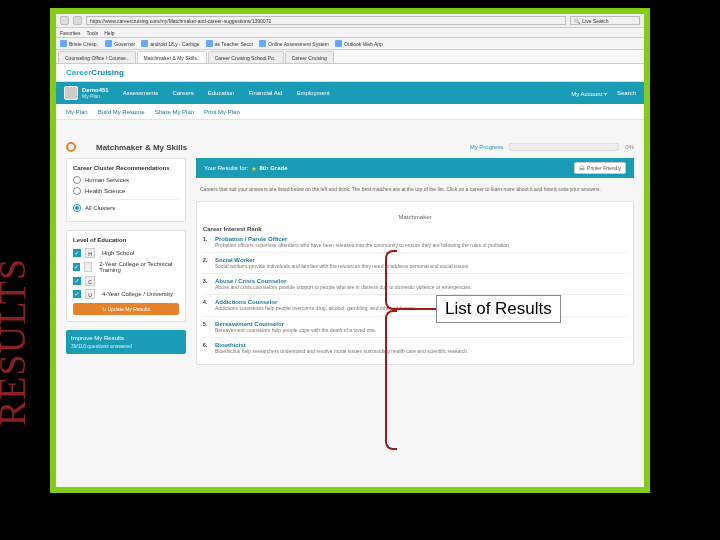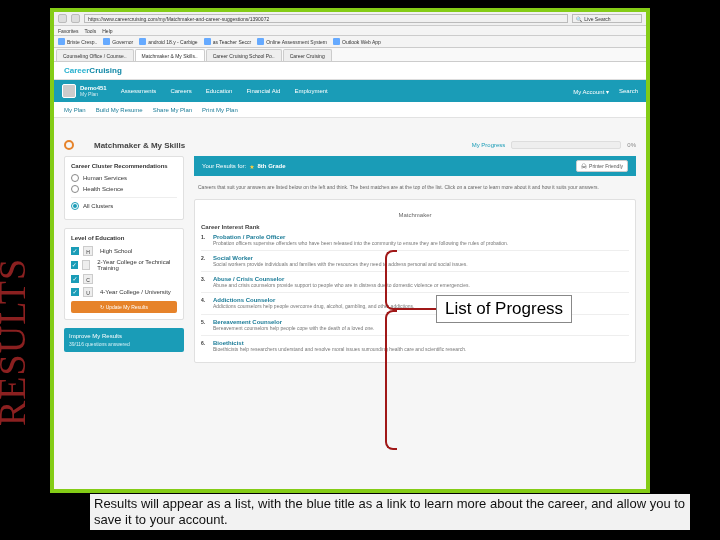--- a/index.html
+++ b/index.html
@@ -1,21 +1,21 @@
 <!DOCTYPE html>
 <html><head>
 <meta charset="utf-8">
 <style>
 *{box-sizing:border-box;margin:0;padding:0;font-family:Arial,Helvetica,sans-serif}
 body{background:#000;width:720px;height:540px;overflow:hidden;position:relative}
 .slide{position:absolute;inset:0}
 
 .vlabel{position:absolute;left:-10px;bottom:70px;transform:rotate(-90deg);transform-origin:left top;color:#8b2020;font-family:"Times New Roman",serif;font-size:38px;letter-spacing:1px}
 
-.browser{position:absolute;left:50px;top:8px;width:600px;height:485px;background:#fff;font-size:6px;color:#333;border:4px solid #84cc16}
+.browser{position:absolute;left:50px;top:8px;width:600px;height:485px;background:#fff;font-size:6px;color:#333;border:6px solid #84cc16}
 .addrbar{background:#f0f0f0;border-bottom:1px solid #ccc;height:14px;display:flex;align-items:center;padding:0 4px;gap:4px}
 .addrbar .navbtn{width:9px;height:9px;background:#ddd;border:1px solid #bbb;border-radius:2px}
 .addrbar .url{flex:1;border:1px solid #bbb;height:9px;padding:0 3px;font-size:5px;line-height:9px;overflow:hidden;white-space:nowrap}
 .addrbar .search{width:70px;border:1px solid #bbb;height:9px;font-size:5px;padding:0 3px;display:flex;align-items:center;gap:2px}
 .favbar{background:#f4f4f4;border-bottom:1px solid #ccc;height:10px;display:flex;align-items:center;padding:0 4px;gap:6px;font-size:5px}
 .linkbar{background:#f4f4f4;border-bottom:1px solid #ccc;height:12px;display:flex;align-items:center;padding:0 4px;gap:6px;font-size:5px}
 .linkbar .lk{display:flex;align-items:center;gap:2px}
 .linkbar .lk .ico{width:7px;height:7px;background:#6af;display:inline-block;border-radius:1px}
 .tabbar{background:#f9f9f9;border-bottom:1px solid #ccc;height:14px;display:flex;align-items:flex-end;padding:0 2px;gap:1px;font-size:5px}
 .tabbar .tab{background:#eee;border:1px solid #ccc;border-bottom:none;height:12px;padding:0 6px;display:flex;align-items:center;border-radius:2px 2px 0 0}
@@ -248,15 +248,14 @@
           </div>
         </div>
       </div>
     </div>
   </div>
  </div>
 
  <div class="bracket top"></div>
  <div class="bracket bot"></div>
  <div class="stem"></div>
- <div class="callout">List of Progress</div>
- <div class="bottomcap">Results will appear as a list, with the blue title as a link to learn more about the career, and allow you to save it to your account.</div>
+ <div class="callout">List of Results</div>
 </div>
 
 </body></html>

